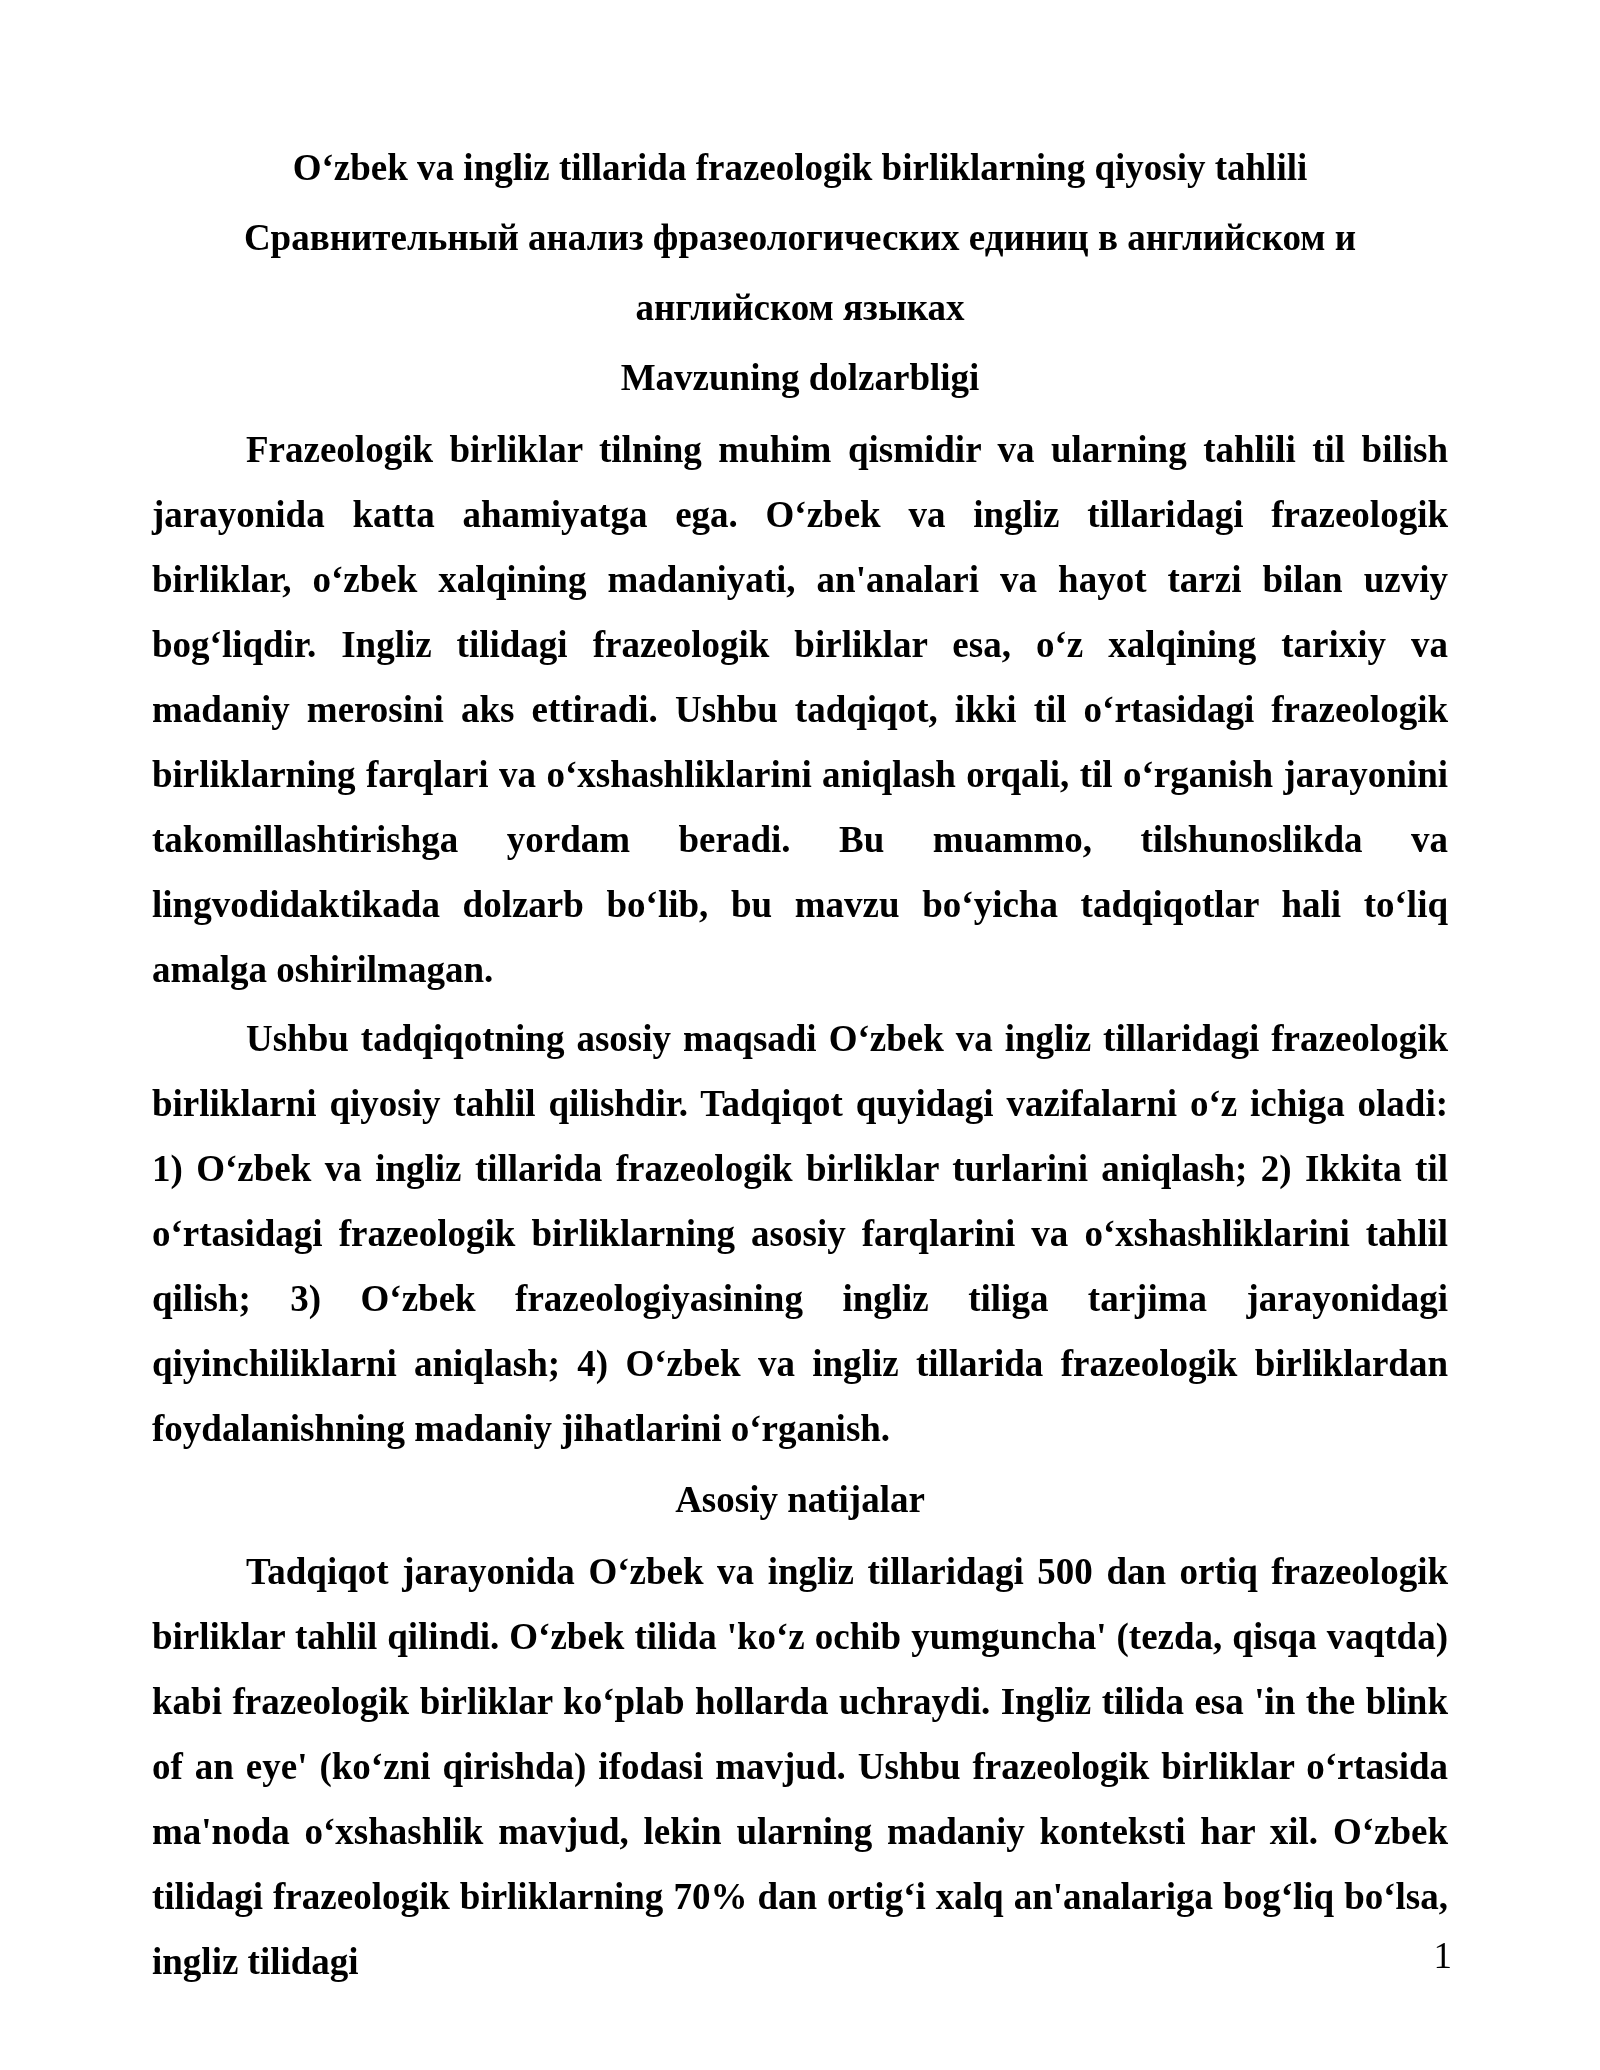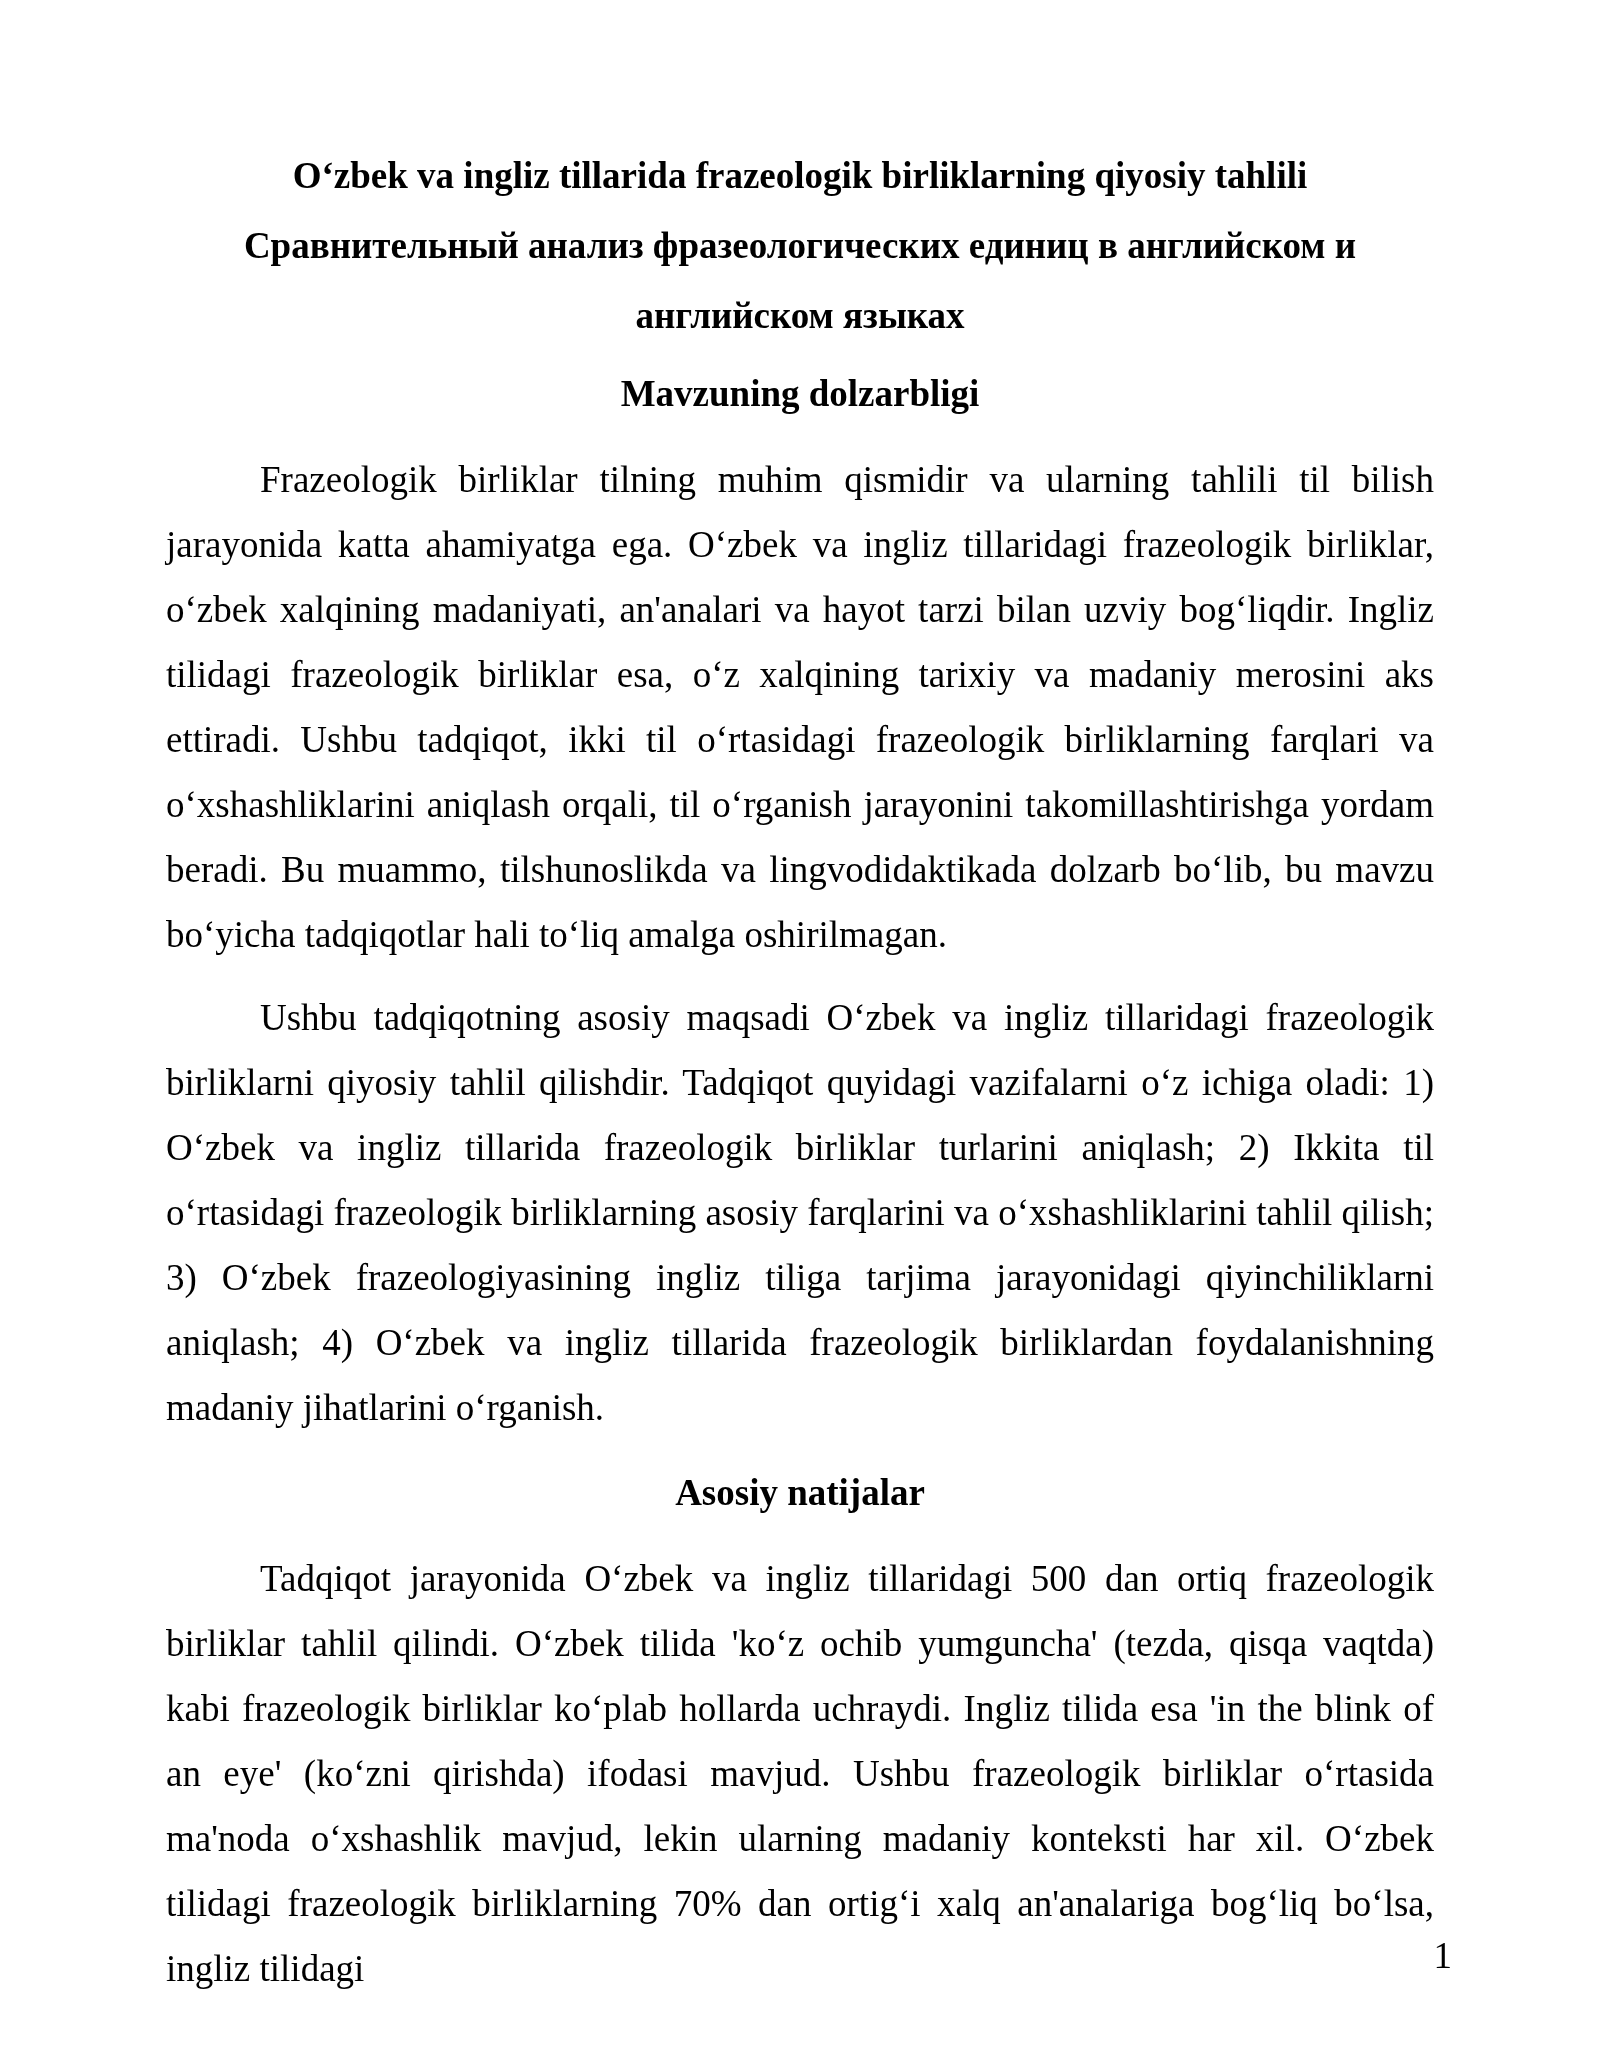--- a/index.html
+++ b/index.html
@@ -12,42 +12,43 @@
     width: 1600px;
     height: 2070px;
     box-sizing: border-box;
     padding: 133px 148px 0 148px;
     background: #ffffff;
     color: #000000;
     font-family: "Liberation Serif", "DejaVu Serif", serif;
     overflow: hidden;
   }
   .title-block {
-    margin: 8px;
+    margin: 0;
   }
   .doc-title {
     margin: 0;
     font-size: 37px;
     font-weight: bold;
     line-height: 70px;
     text-align: center;
   }
   .section-heading {
     margin: 0;
     font-size: 37px;
     font-weight: bold;
     line-height: 70px;
     text-align: center;
   }
   .body-paragraph {
-    margin: 18px;
+    margin: 4px;
     font-size: 37px;
     line-height: 65px;
     text-align: justify;
     text-indent: 94px;
+    font-weight: bold;
   }
   .page-number {
     position: absolute;
     top: 1933px;
     right: 148px;
     font-size: 37px;
     line-height: 45px;
     text-align: right;
   }
 </style>

